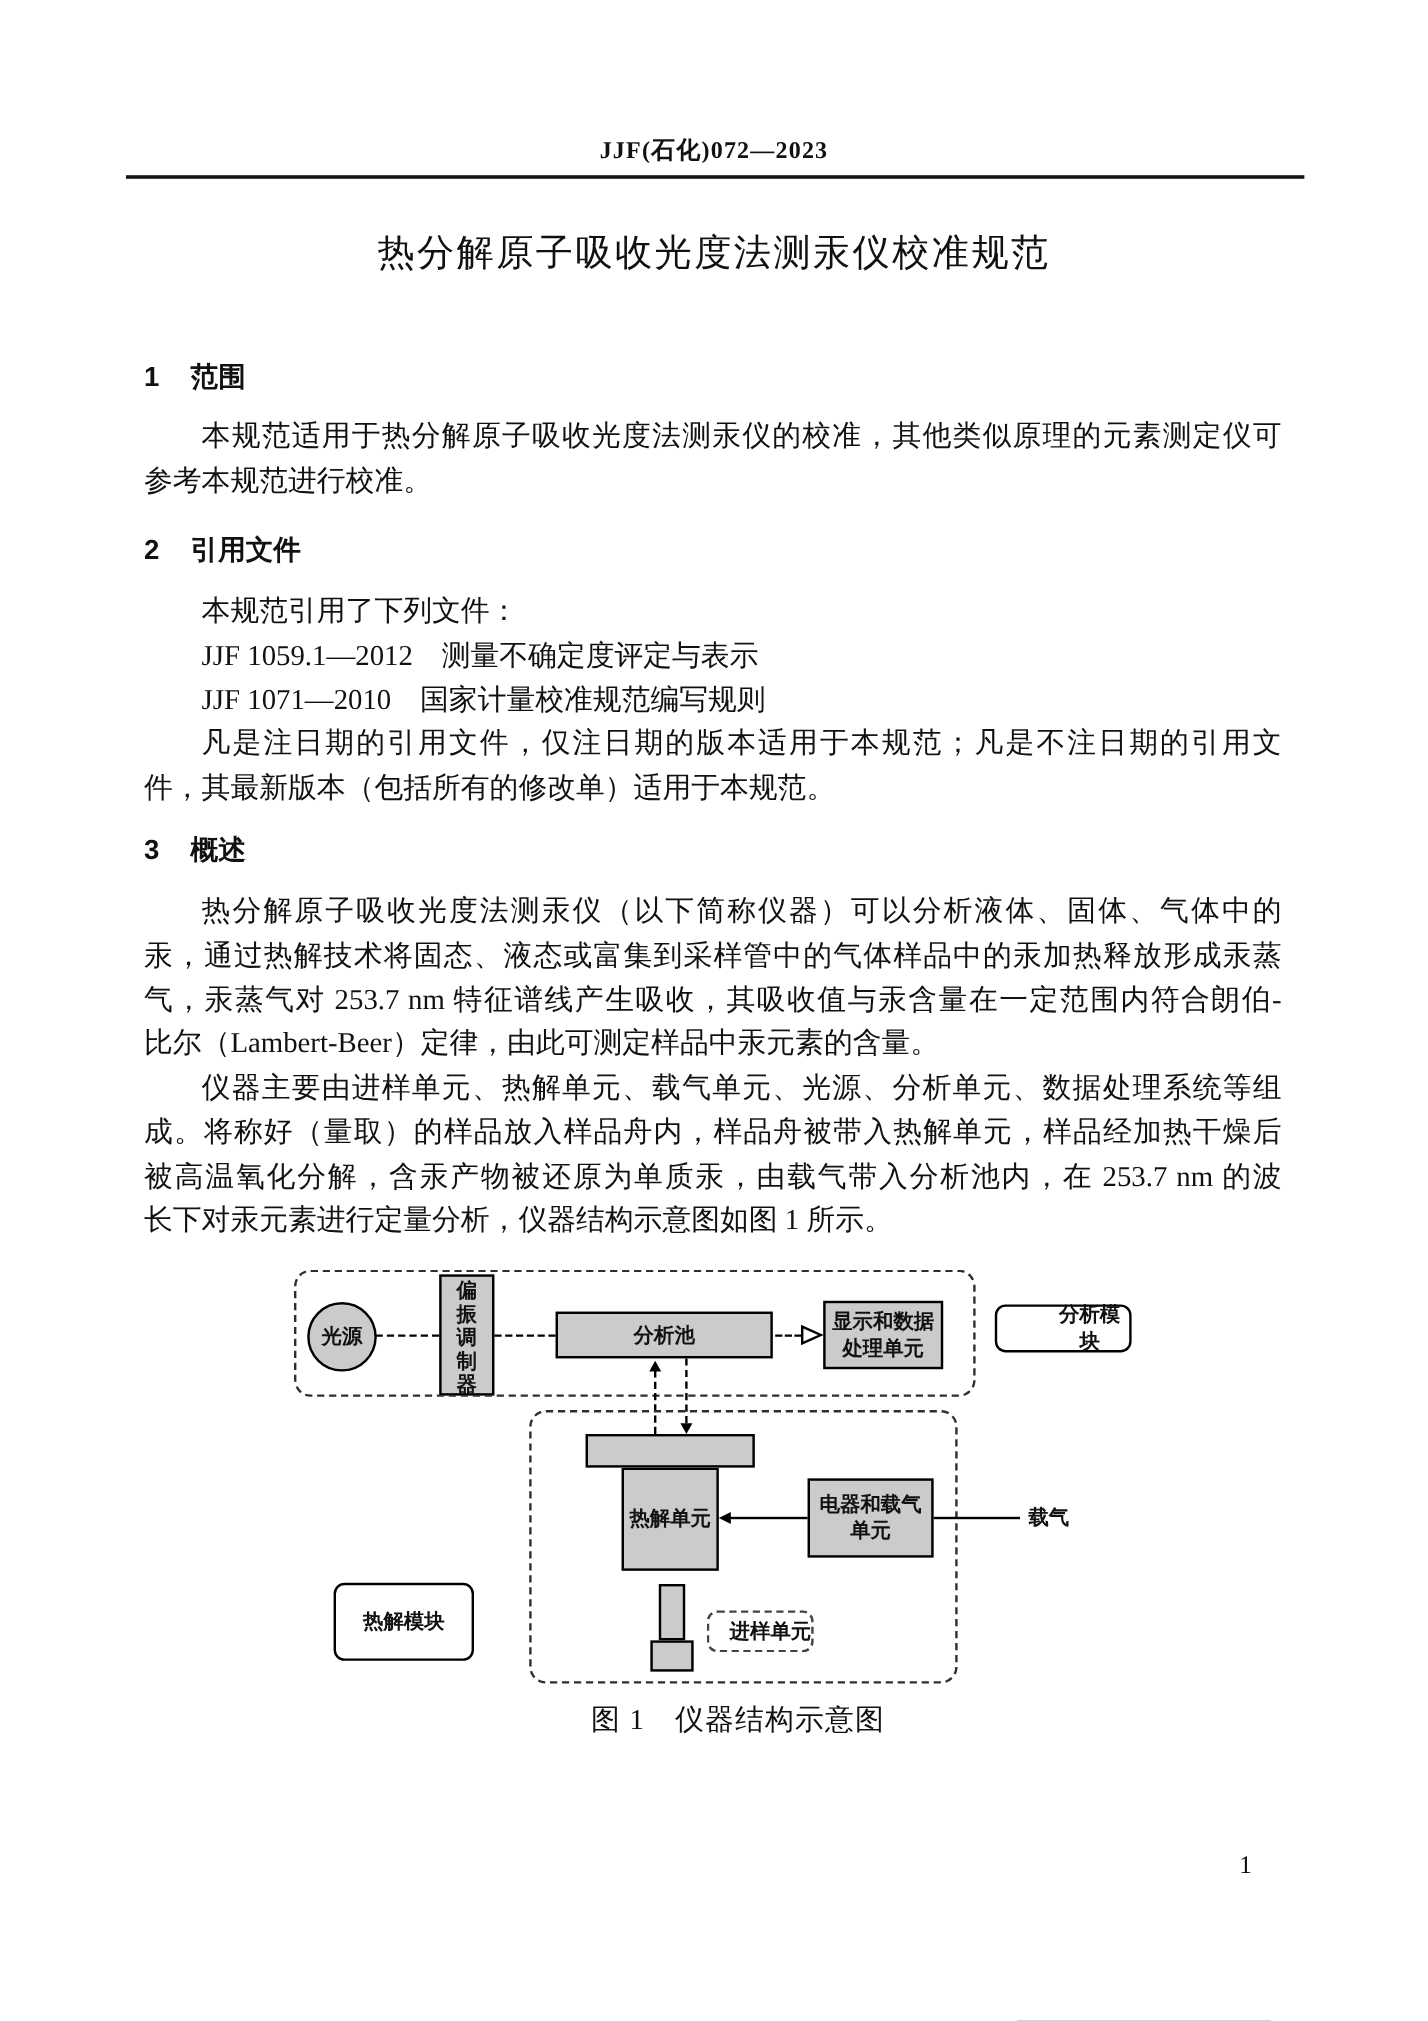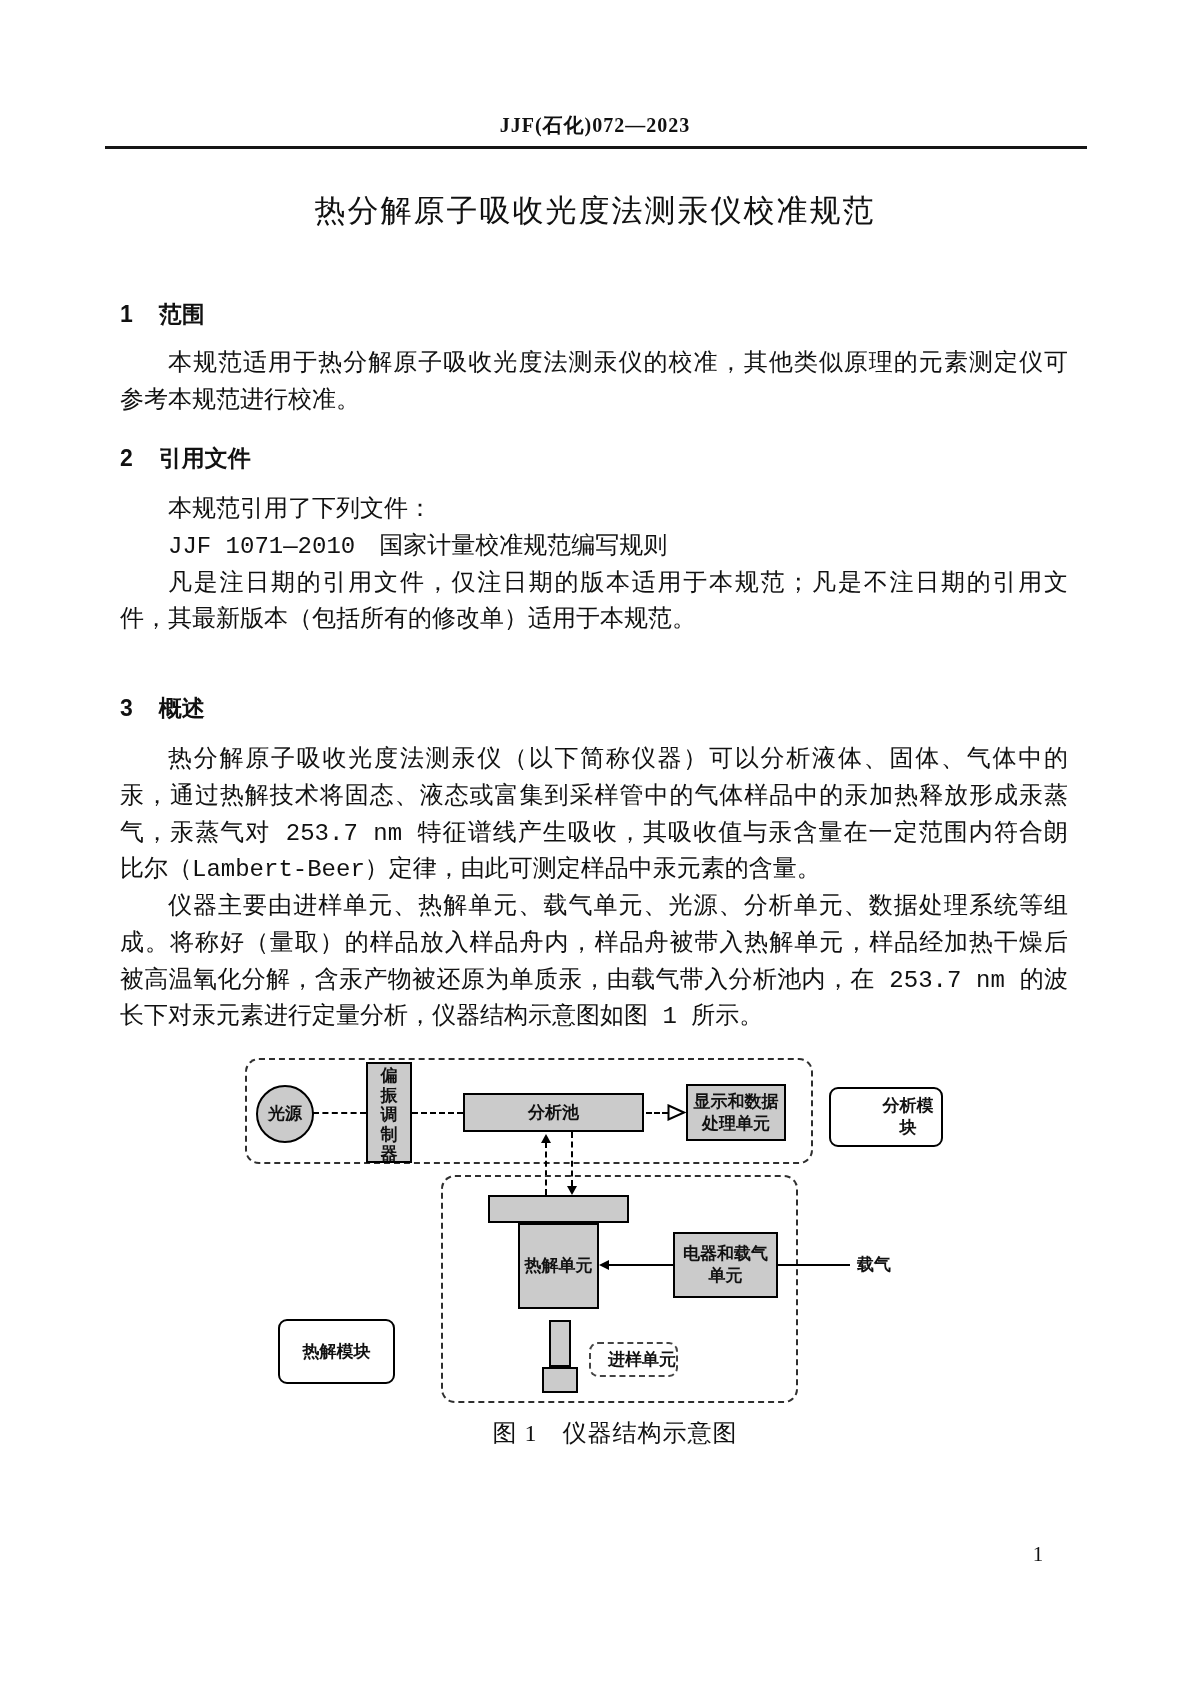--- a/index.html
+++ b/index.html
@@ -36,21 +36,21 @@
     left:120px;width:950px;
     font-family:"Liberation Sans","DejaVu Sans",sans-serif;
     font-size:23px;font-weight:bold;
   }
   .sec-head .num{display:inline-block;margin-right:26px;}
   
   .para{
     left:120px;width:948px;
     font-size:24px;line-height:36.8px;
   }
-  .ln{height:36.8px;overflow:hidden;font-family:Liberation Mono, monospace;}
+  .ln{height:36.8px;overflow:hidden;}
   .ln.ind{text-indent:2em;}
   .ln.fill{text-align:justify;text-align-last:justify;}
   
   .gbox{background:#cbcbcb;border:2px solid #000;box-sizing:border-box;}
   .wbox{background:#fff;border:2px solid #000;box-sizing:border-box;border-radius:9px;}
   .dashbox{border:2px dashed #2e2e2e;box-sizing:border-box;border-radius:14px;background:transparent;}
   .dlabel{
     font-family:"Liberation Sans","DejaVu Sans",sans-serif;
     font-weight:bold;font-size:17px;color:#111;
     display:flex;align-items:center;justify-content:center;
@@ -92,20 +92,21 @@
   <div class="abs para" style="top:346px;">
     <div class="ln ind fill">本规范适用于热分解原子吸收光度法测汞仪的校准，其他类似原理的元素测定仪可</div>
     <div class="ln">参考本规范进行校准。</div>
   </div>
 
   <div class="abs sec-head" style="top:443px;">
     <span class="num">2</span><span>引用文件</span>
   </div>
   <div class="abs para" style="top:492px;">
     <div class="ln ind">本规范引用了下列文件：</div>
+    <div class="ln ind">JJF 1059.1—2012　测量不确定度评定与表示</div>
     <div class="ln ind">JJF 1071—2010　国家计量校准规范编写规则</div>
     <div class="ln ind fill">凡是注日期的引用文件，仅注日期的版本适用于本规范；凡是不注日期的引用文</div>
     <div class="ln">件，其最新版本（包括所有的修改单）适用于本规范。</div>
   </div>
 
   <div class="abs sec-head" style="top:693px;">
     <span class="num">3</span><span>概述</span>
   </div>
   <div class="abs para" style="top:742px;">
     <div class="ln ind fill">热分解原子吸收光度法测汞仪（以下简称仪器）可以分析液体、固体、气体中的</div>
@@ -134,21 +135,21 @@
 
     <div class="abs gbox dlabel" style="left:463px;top:1093px;width:181px;height:39px;">
       <span>分析池</span>
     </div>
 
     <div class="abs gbox dlabel" style="left:686px;top:1084px;width:100px;height:57px;flex-direction:column;">
       <span>显示和数据</span>
       <span>处理单元</span>
     </div>
 
-    <div class="abs wbox dlabel" style="left:829px;top:1087px;width:114px;height:60px;padding-left:44px;">
+    <div class="abs wbox dlabel" style="left:829px;top:1087px;width:114px;height:40px;padding-left:44px;">
       <span>分析模块</span>
     </div>
 
     <div class="abs hdash" style="left:313px;top:1112px;width:53px;"></div>
     <div class="abs hdash" style="left:412px;top:1112px;width:51px;"></div>
     <div class="abs hdash" style="left:646px;top:1112px;width:22px;"></div>
     <svg class="abs" style="left:667px;top:1104px;" width="19" height="17">
       <polygon points="1.5,1.5 17,8.5 1.5,15.5" fill="#ffffff" stroke="#000" stroke-width="2"></polygon>
     </svg>
 

